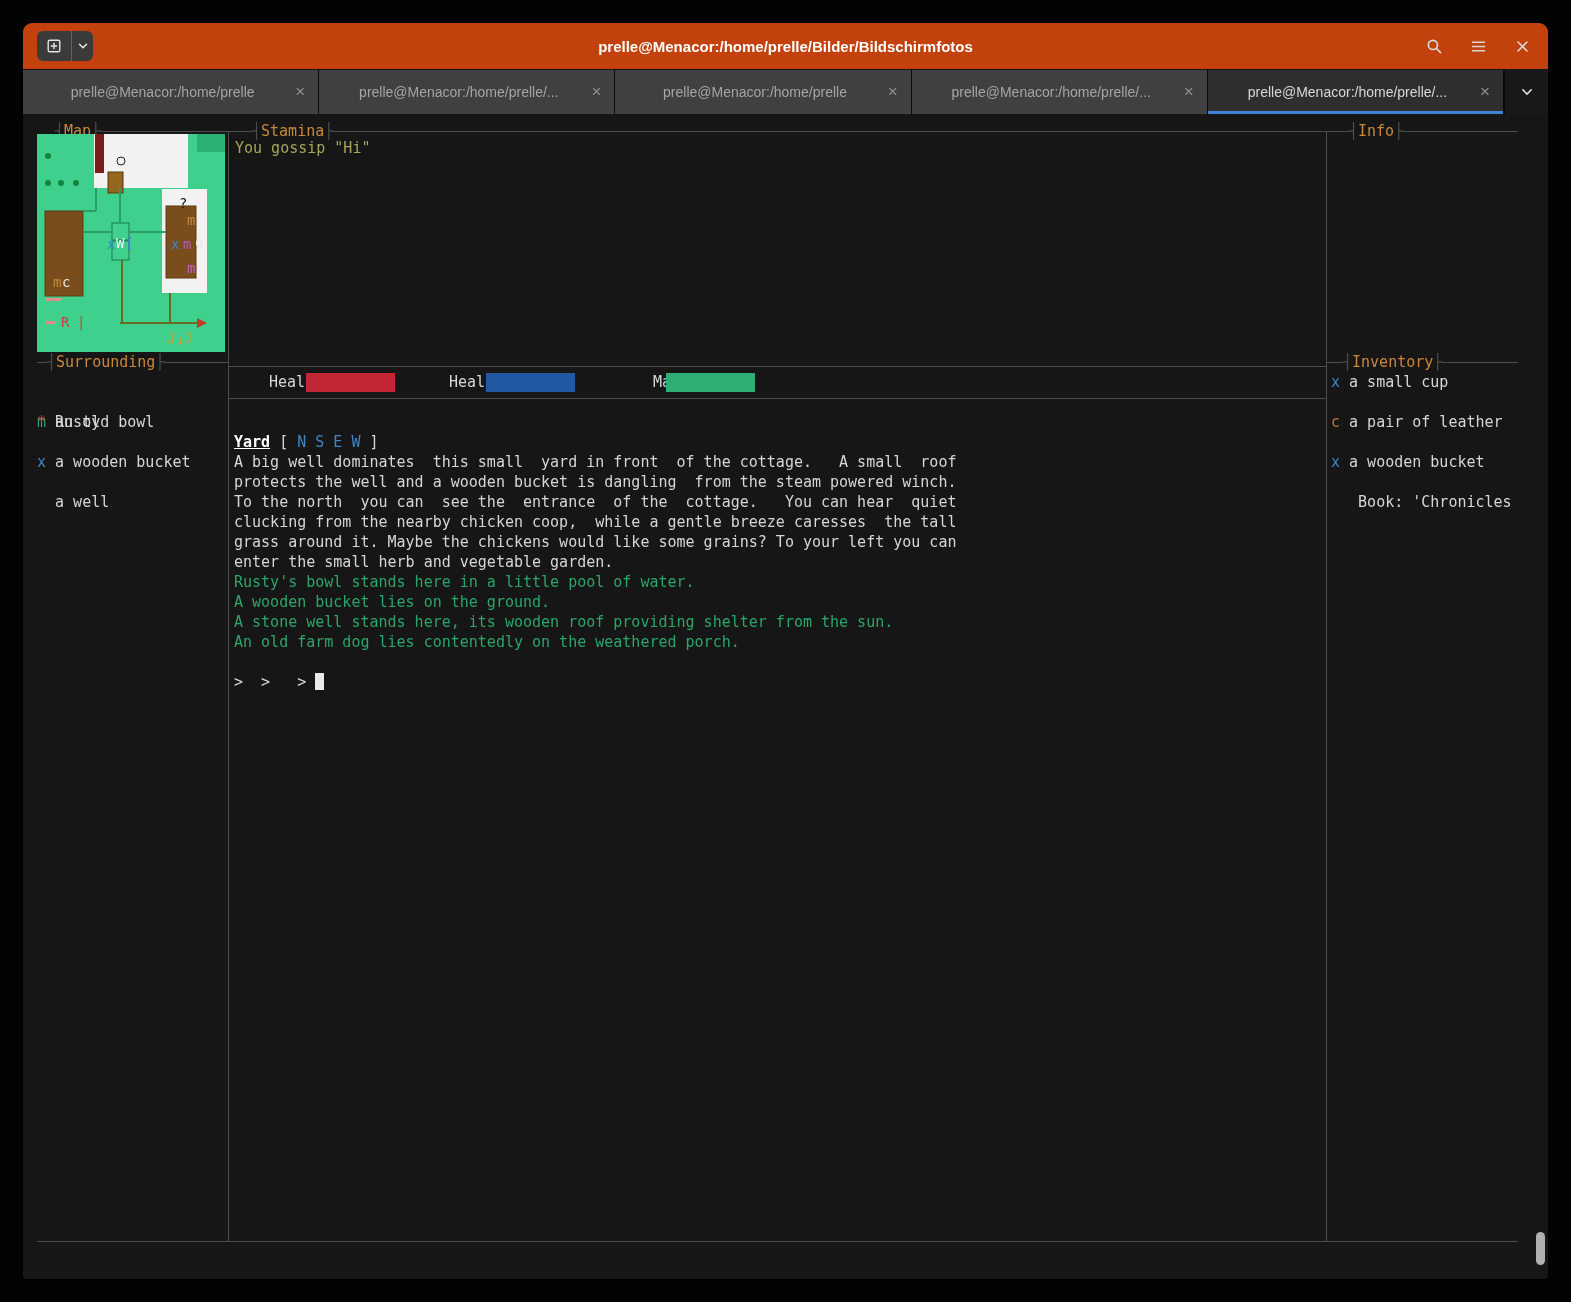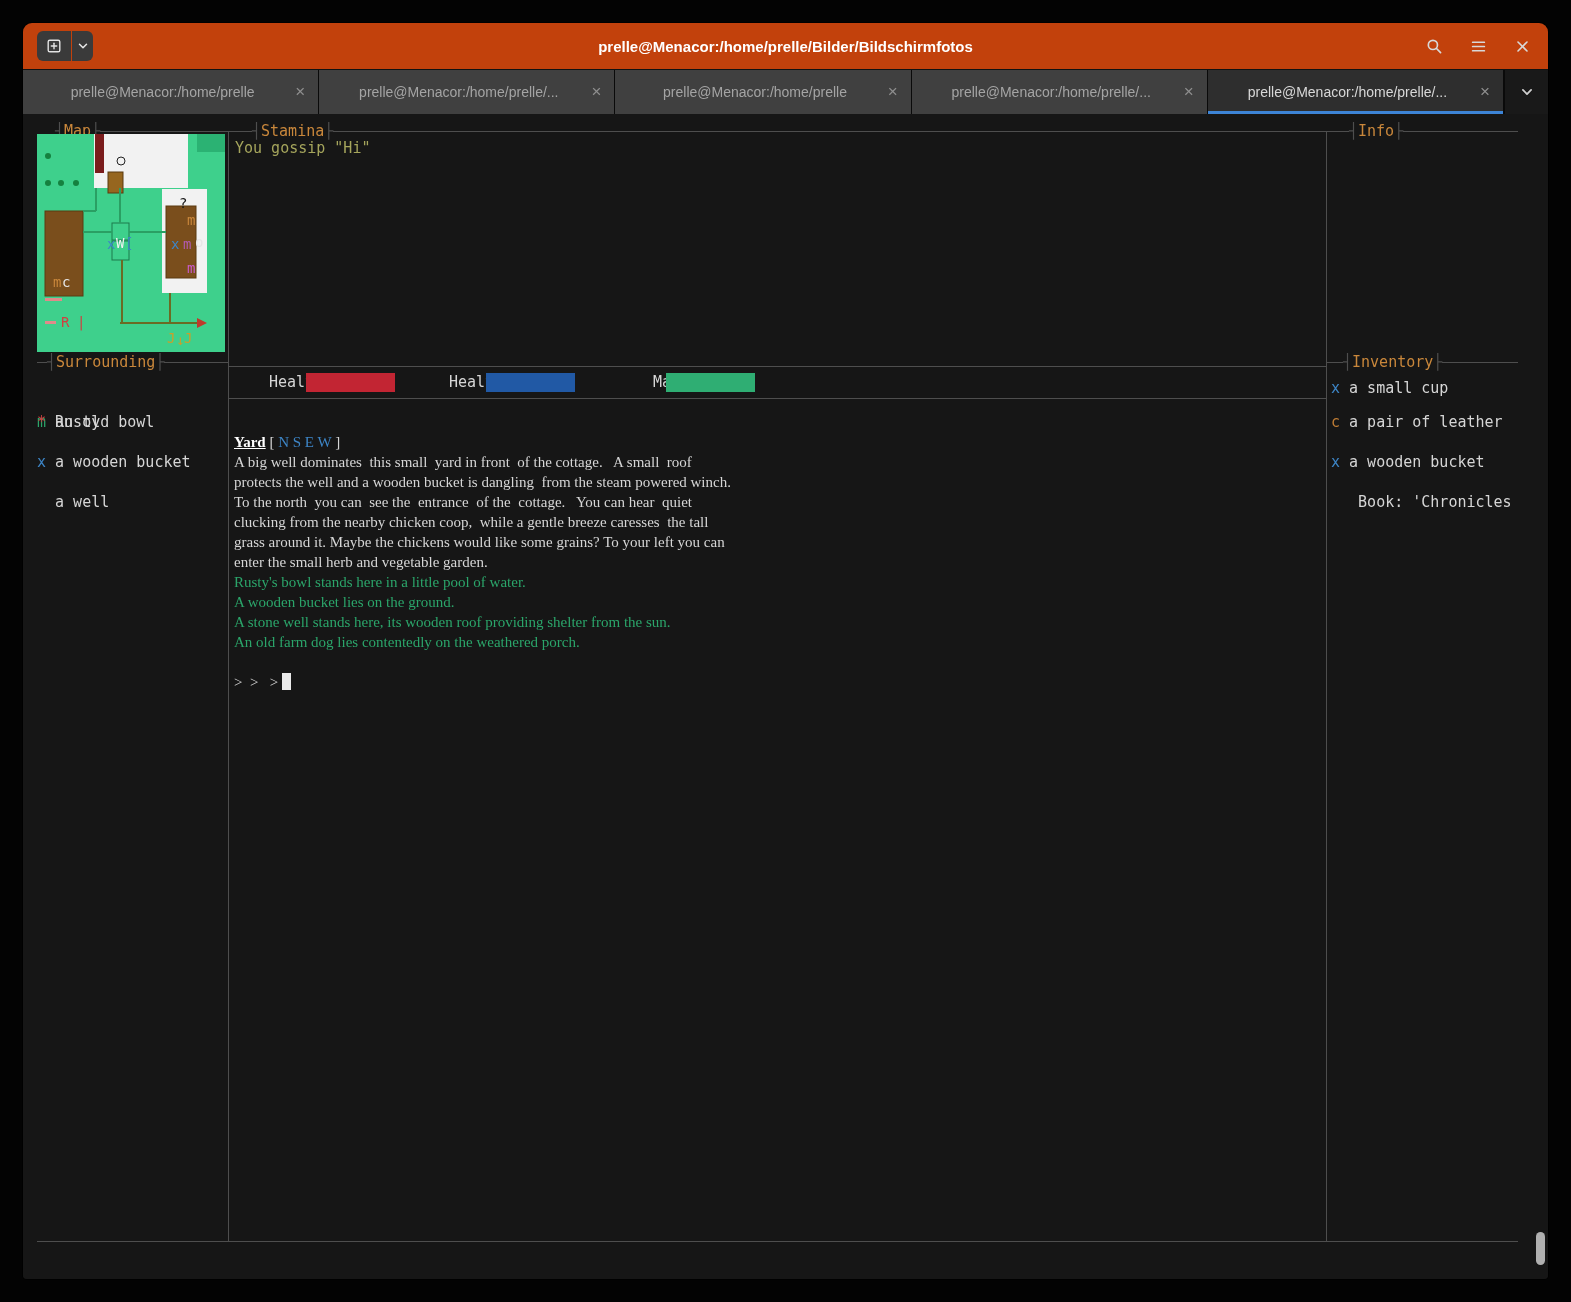--- a/index.html
+++ b/index.html
@@ -43,21 +43,21 @@
   .hline{position:absolute;height:1px;background:#4e4e4e;}
   .vline{position:absolute;width:1px;background:#4e4e4e;}
   .panel-title{position:absolute;line-height:16px;font-size:15px;background:#161616;white-space:pre;}
   .panel-title .tick{color:#4e4e4e;}
   .panel-title .ptext{color:var(--title,#c9873b);}
   .map-canvas{position:absolute;}
   .channel-line{position:absolute;line-height:20px;white-space:pre;color:var(--yellow,#a5a55c);}
   .stat-label{position:absolute;line-height:20px;white-space:pre;margin-left:35px;}
   .stat-bar{position:absolute;height:19px;}
   .trow{position:absolute;white-space:pre;line-height:20px;}
-  .output{position:absolute;white-space:pre;line-height:20px;font-family:Liberation Serif, serif;}
+  .output{position:absolute;white-space:pre;line-height:20px;}
   .room-name{font-weight:bold;text-decoration:underline;color:#ffffff;}
   .exit{color:var(--blue,#3d85c6);}
   .green-line{color:var(--green,#2ba56a);}
   .cursor{display:inline-block;width:9px;height:17px;background:#eaeaea;vertical-align:-3px;}
   .scrollbar{position:absolute;width:9px;height:33px;border-radius:5px;background:#b0b0b0;}
 </style>
 </head>
 <body>
 
 <div class="screen">
@@ -205,21 +205,21 @@
           <div class="stat-bar" style="left: 643px; top: 259px; width: 89px; background: rgb(47, 174, 115);"></div>
         </div>
 
       <div>
           <div class="trow" style="left: 14px; top: 272px; margin-top: 26px;"><span style="color: rgb(43, 165, 106);">m</span> Rusty</div>
           <div class="trow" style="left: 14px; top: 298px;"><span style="color: rgb(204, 64, 64);">*</span> an old bowl</div>
           <div class="trow" style="left: 14px; top: 338px;"><span style="color: rgb(61, 133, 198);">x</span> a wooden bucket</div>
           <div class="trow" style="left: 14px; top: 378px;"><span style="color: rgb(214, 214, 214);"> </span> a well</div>
         </div>
       <div>
-          <div class="trow" style="left: 1308px; top: 264px; text-align: right;"><span style="color: rgb(61, 133, 198);">x</span> a small cup</div>
+          <div class="trow" style="left: 1308px; top: 258px; text-align: right;"><span style="color: rgb(61, 133, 198);">x</span> a small cup</div>
           <div class="trow" style="left: 1308px; top: 298px;"><span style="color: rgb(191, 125, 53);">c</span> a pair of leather</div>
           <div class="trow" style="left: 1308px; top: 338px;"><span style="color: rgb(61, 133, 198);">x</span> a wooden bucket</div>
           <div class="trow" style="left: 1308px; top: 378px;"><span style="color: rgb(214, 214, 214);"> </span>  Book: 'Chronicles</div>
         </div>
 
       <div class="output" style="left:211px;top:318px"><div><span class="room-name">Yard</span> [ <span class="exit">N</span> <span class="exit">S</span> <span class="exit">E</span> <span class="exit">W</span> ]</div><div>A big well dominates  this small  yard in front  of the cottage.   A small  roof</div><div>protects the well and a wooden bucket is dangling  from the steam powered winch.</div><div>To the north  you can  see the  entrance  of the  cottage.   You can hear  quiet</div><div>clucking from the nearby chicken coop,  while a gentle breeze caresses  the tall</div><div>grass around it. Maybe the chickens would like some grains? To your left you can</div><div>enter the small herb and vegetable garden.</div><div class="green-line">Rusty's bowl stands here in a little pool of water.</div><div class="green-line">A wooden bucket lies on the ground.</div><div class="green-line">A stone well stands here, its wooden roof providing shelter from the sun.</div><div class="green-line">An old farm dog lies contentedly on the weathered porch.</div><div>&nbsp;</div><div>&gt;  &gt;   &gt; <span class="cursor"></span></div></div>
 
       <div class="scrollbar" style="left:1513px;top:1118px"></div>
     </div>
 

